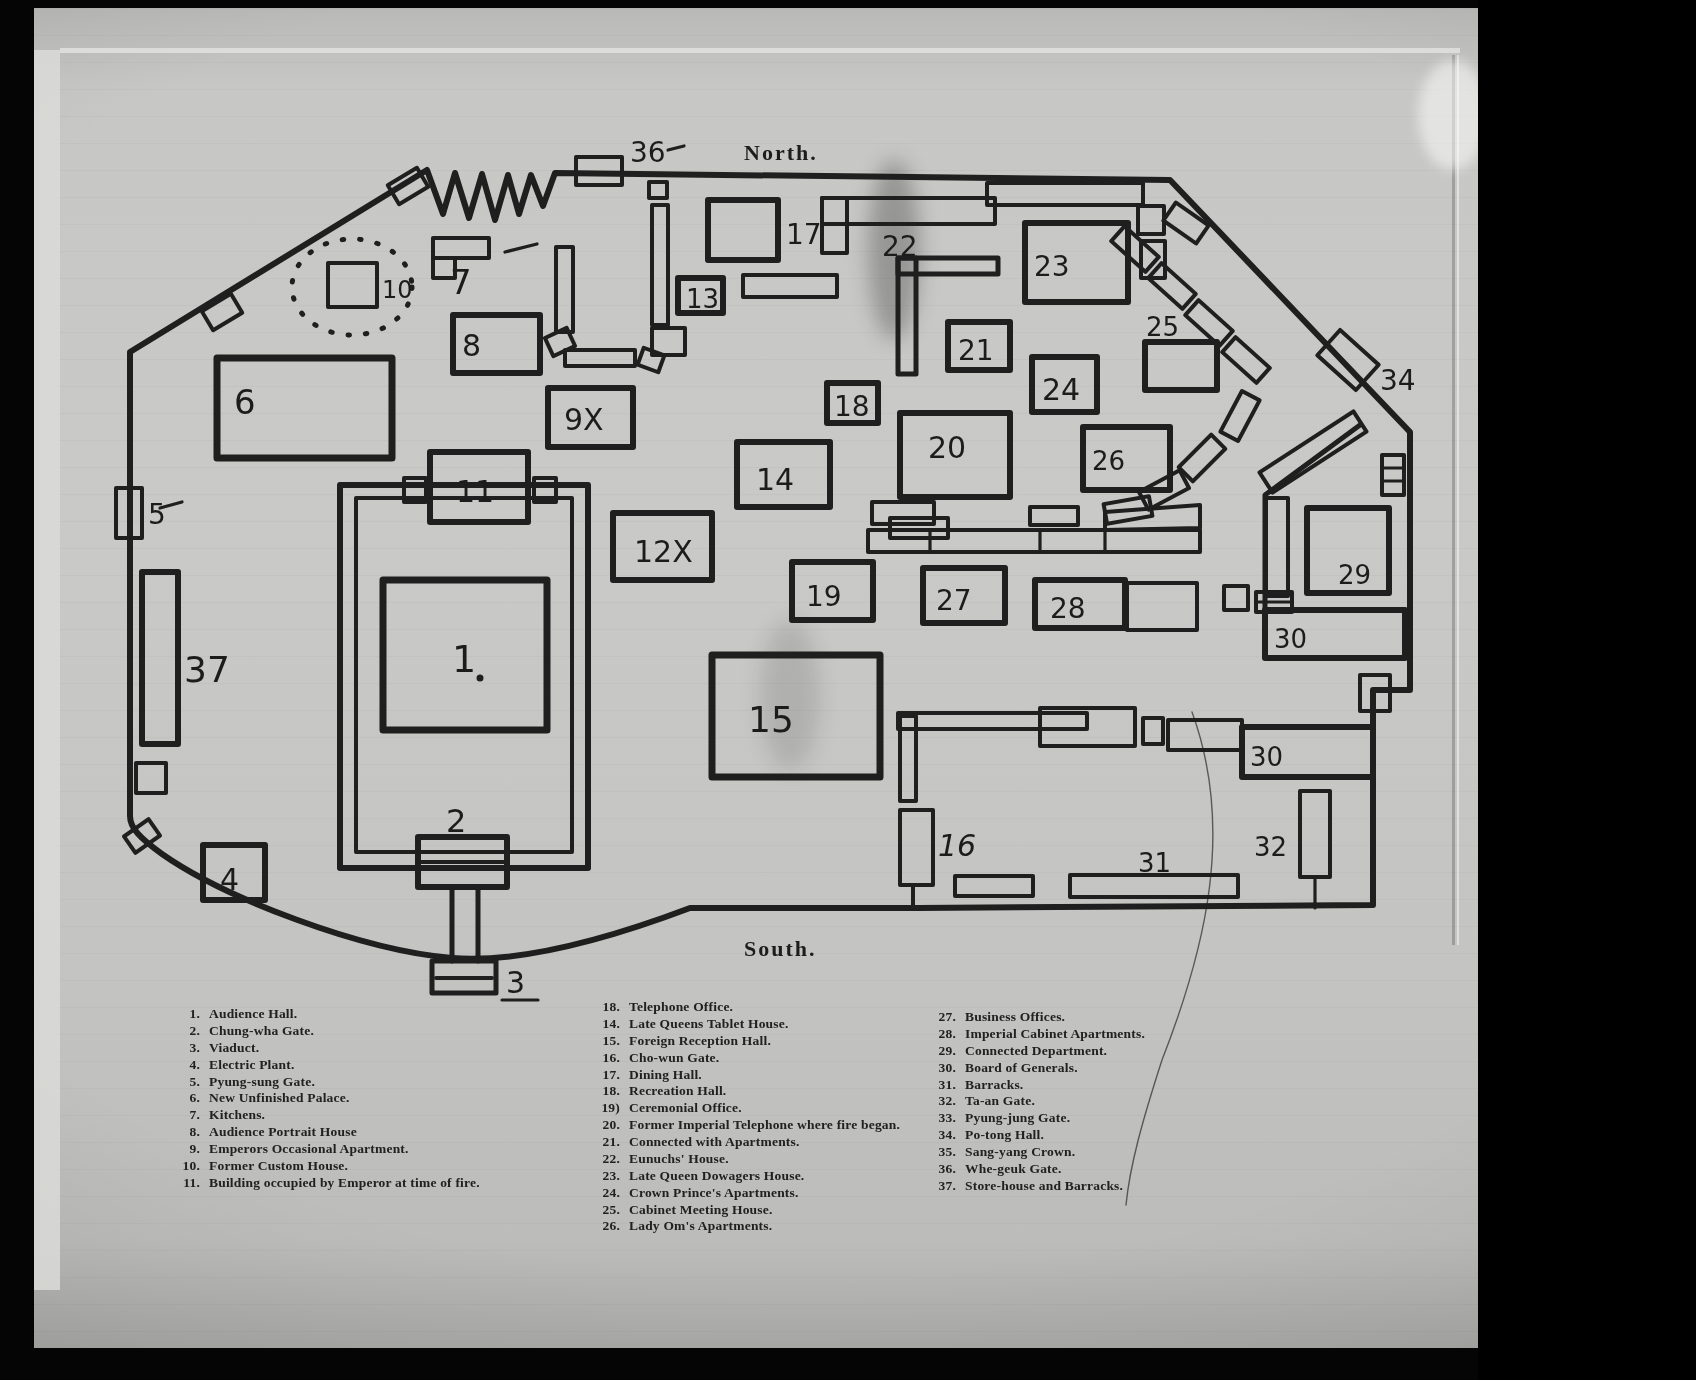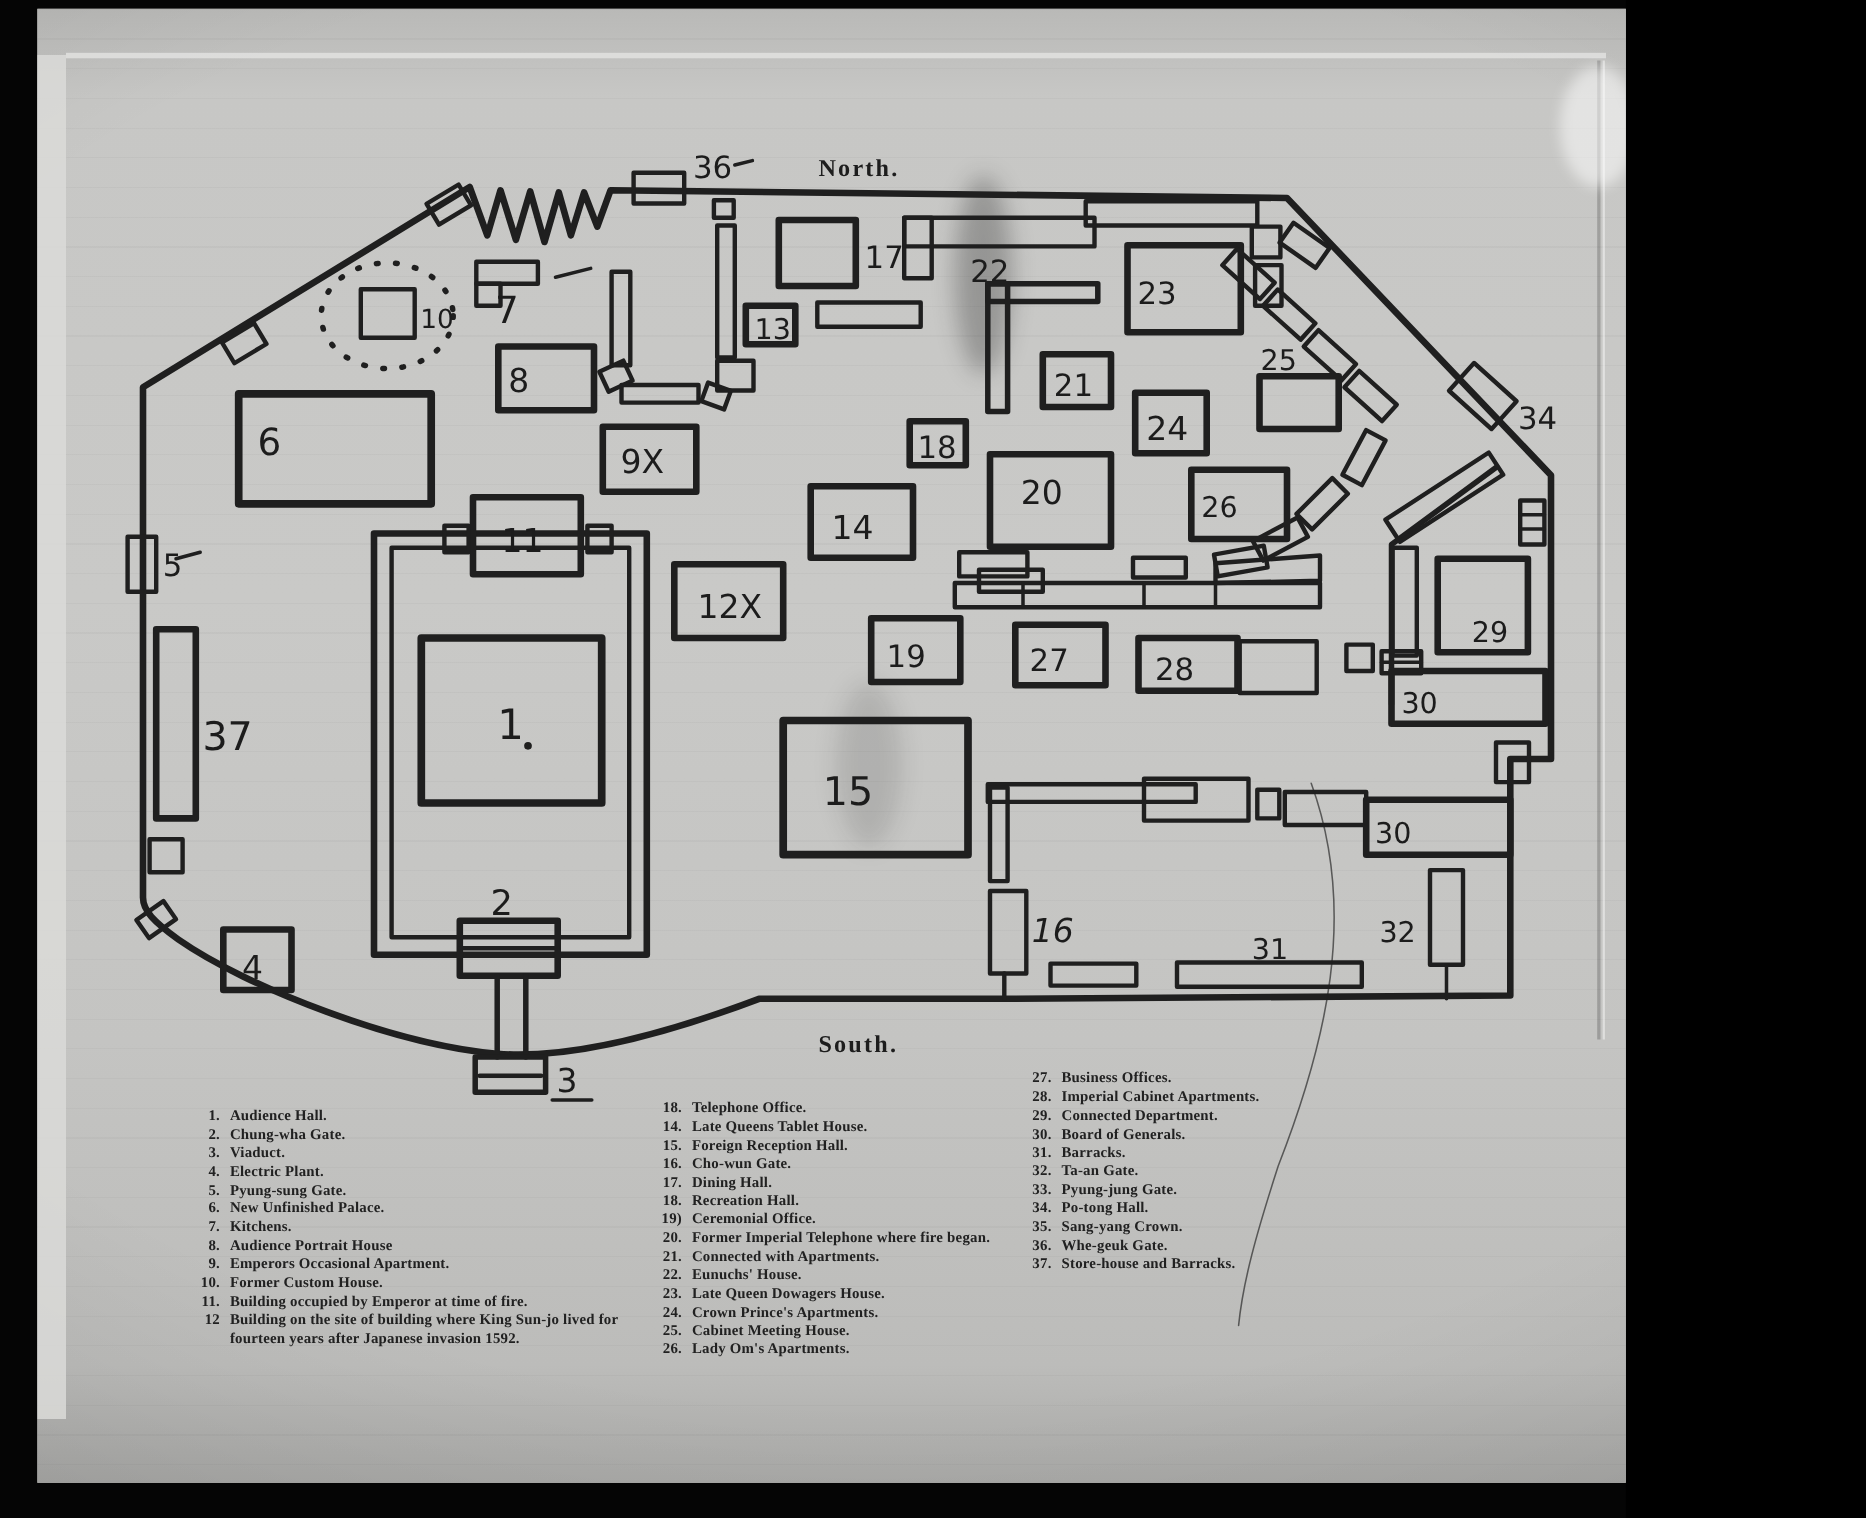--- a/index.html
+++ b/index.html
@@ -26,21 +26,21 @@
   svg.map{position:absolute;left:0;top:0;width:1696px;height:1380px;}
   .ink{stroke:#1f1f1f;fill:none;stroke-width:5;stroke-linejoin:round;stroke-linecap:round;}
   .w7{stroke-width:7;} .w6{stroke-width:6;} .w4{stroke-width:4;} .w3{stroke-width:3.2;} .w2{stroke-width:1.4;}
   .mnum{font-family:"DejaVu Sans",sans-serif;fill:#1c1c1c;}
   .compass{font-family:"Liberation Serif",serif;font-weight:700;fill:#1d1d1d;letter-spacing:2px;}
   
   .legend-col{position:absolute;font-family:"Liberation Serif",serif;font-weight:700;
               font-size:13.5px;line-height:1.25;color:#212121;letter-spacing:.2px;}
   .lc1{left:168px;top:1006px;width:400px;}
   .lc2{left:588px;top:999px;width:392px;}
-  .lc3{left:924px;top:972px;width:340px;}
+  .lc3{left:924px;top:1009px;width:340px;}
   .lrow{display:flex;}
   .lnum{flex:0 0 32px;text-align:right;padding-right:9px;}
   .ltxt{flex:1;}
 </style>
 </head>
 <body>
 
 <div class="stage">
   <div class="paper"></div>
   <div class="torn-left"></div>
@@ -346,24 +346,20 @@
         <span class="ltxt">Emperors Occasional Apartment.</span>
       </div>
       <div class="lrow">
         <span class="lnum">10.</span>
         <span class="ltxt">Former Custom House.</span>
       </div>
       <div class="lrow">
         <span class="lnum">11.</span>
         <span class="ltxt">Building occupied by Emperor at time of fire.</span>
       </div>
-      <div class="lrow">
-        <span class="lnum">12</span>
-        <span class="ltxt">Building on the site of building where King Sun-jo lived for fourteen years after Japanese invasion 1592.</span>
-      </div>
     </div>
   <div class="legend-col lc2">
       <div class="lrow">
         <span class="lnum">18.</span>
         <span class="ltxt">Telephone Office.</span>
       </div>
       <div class="lrow">
         <span class="lnum">14.</span>
         <span class="ltxt">Late Queens Tablet House.</span>
       </div>

